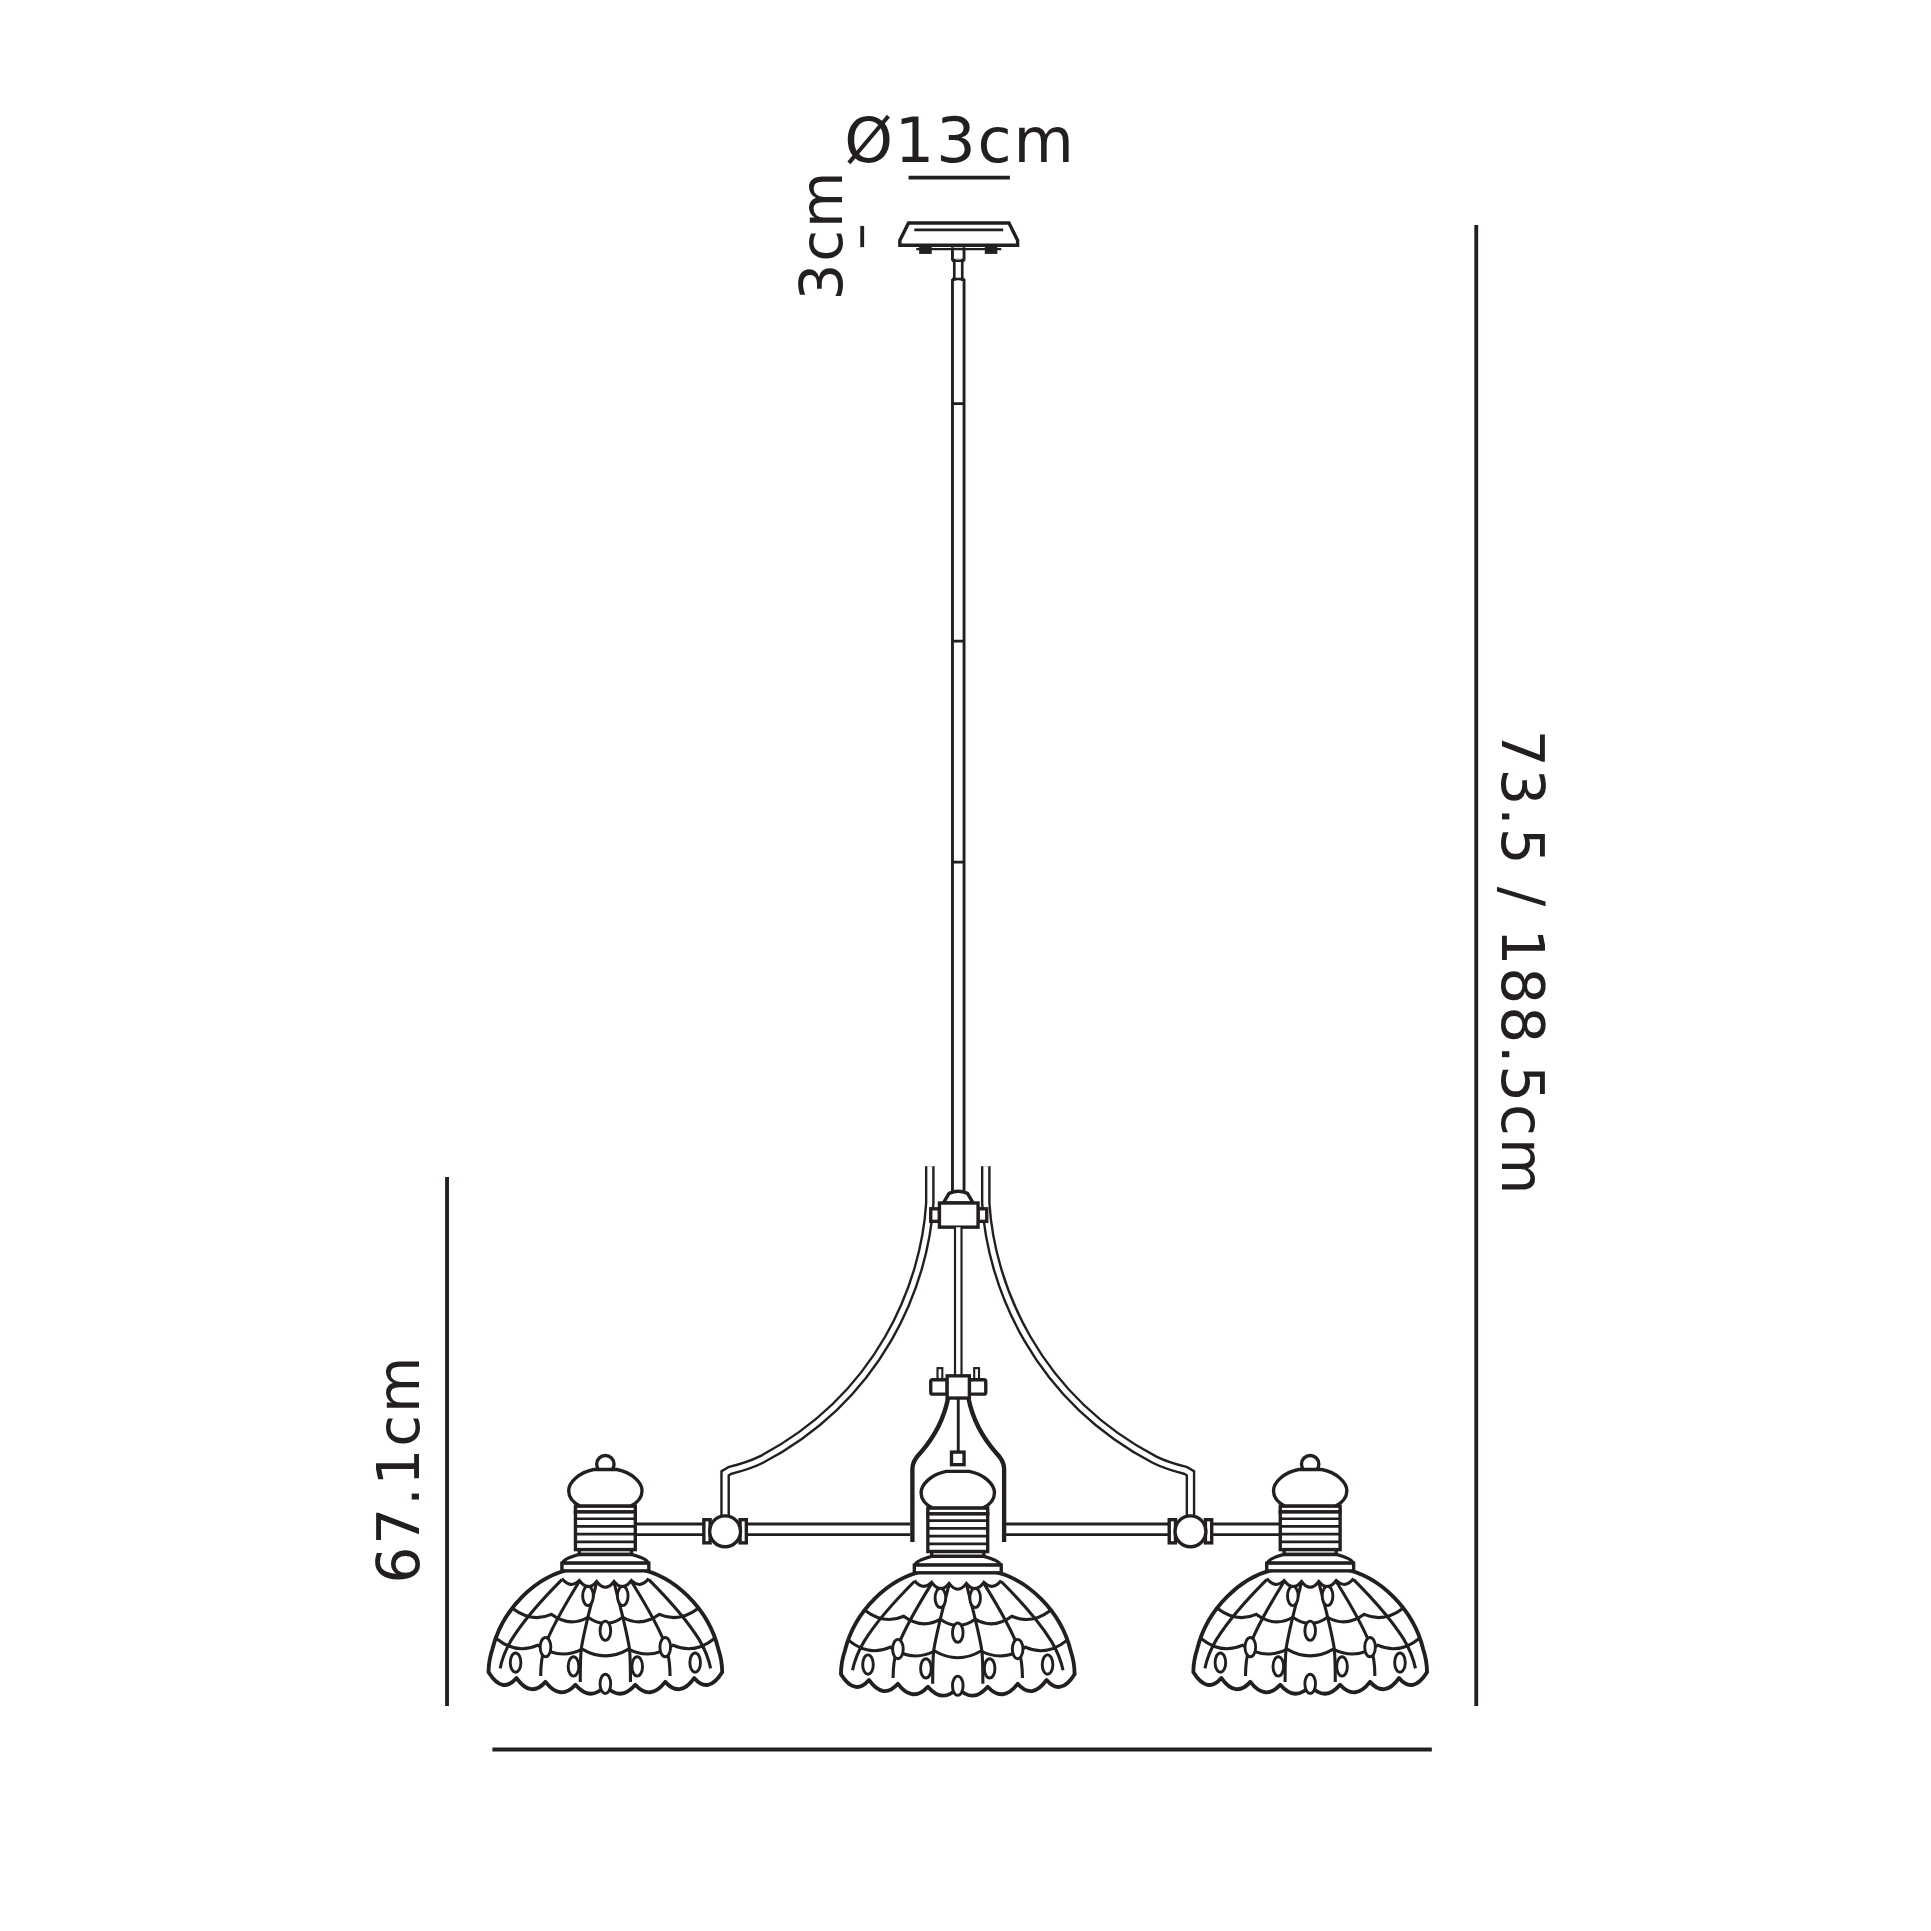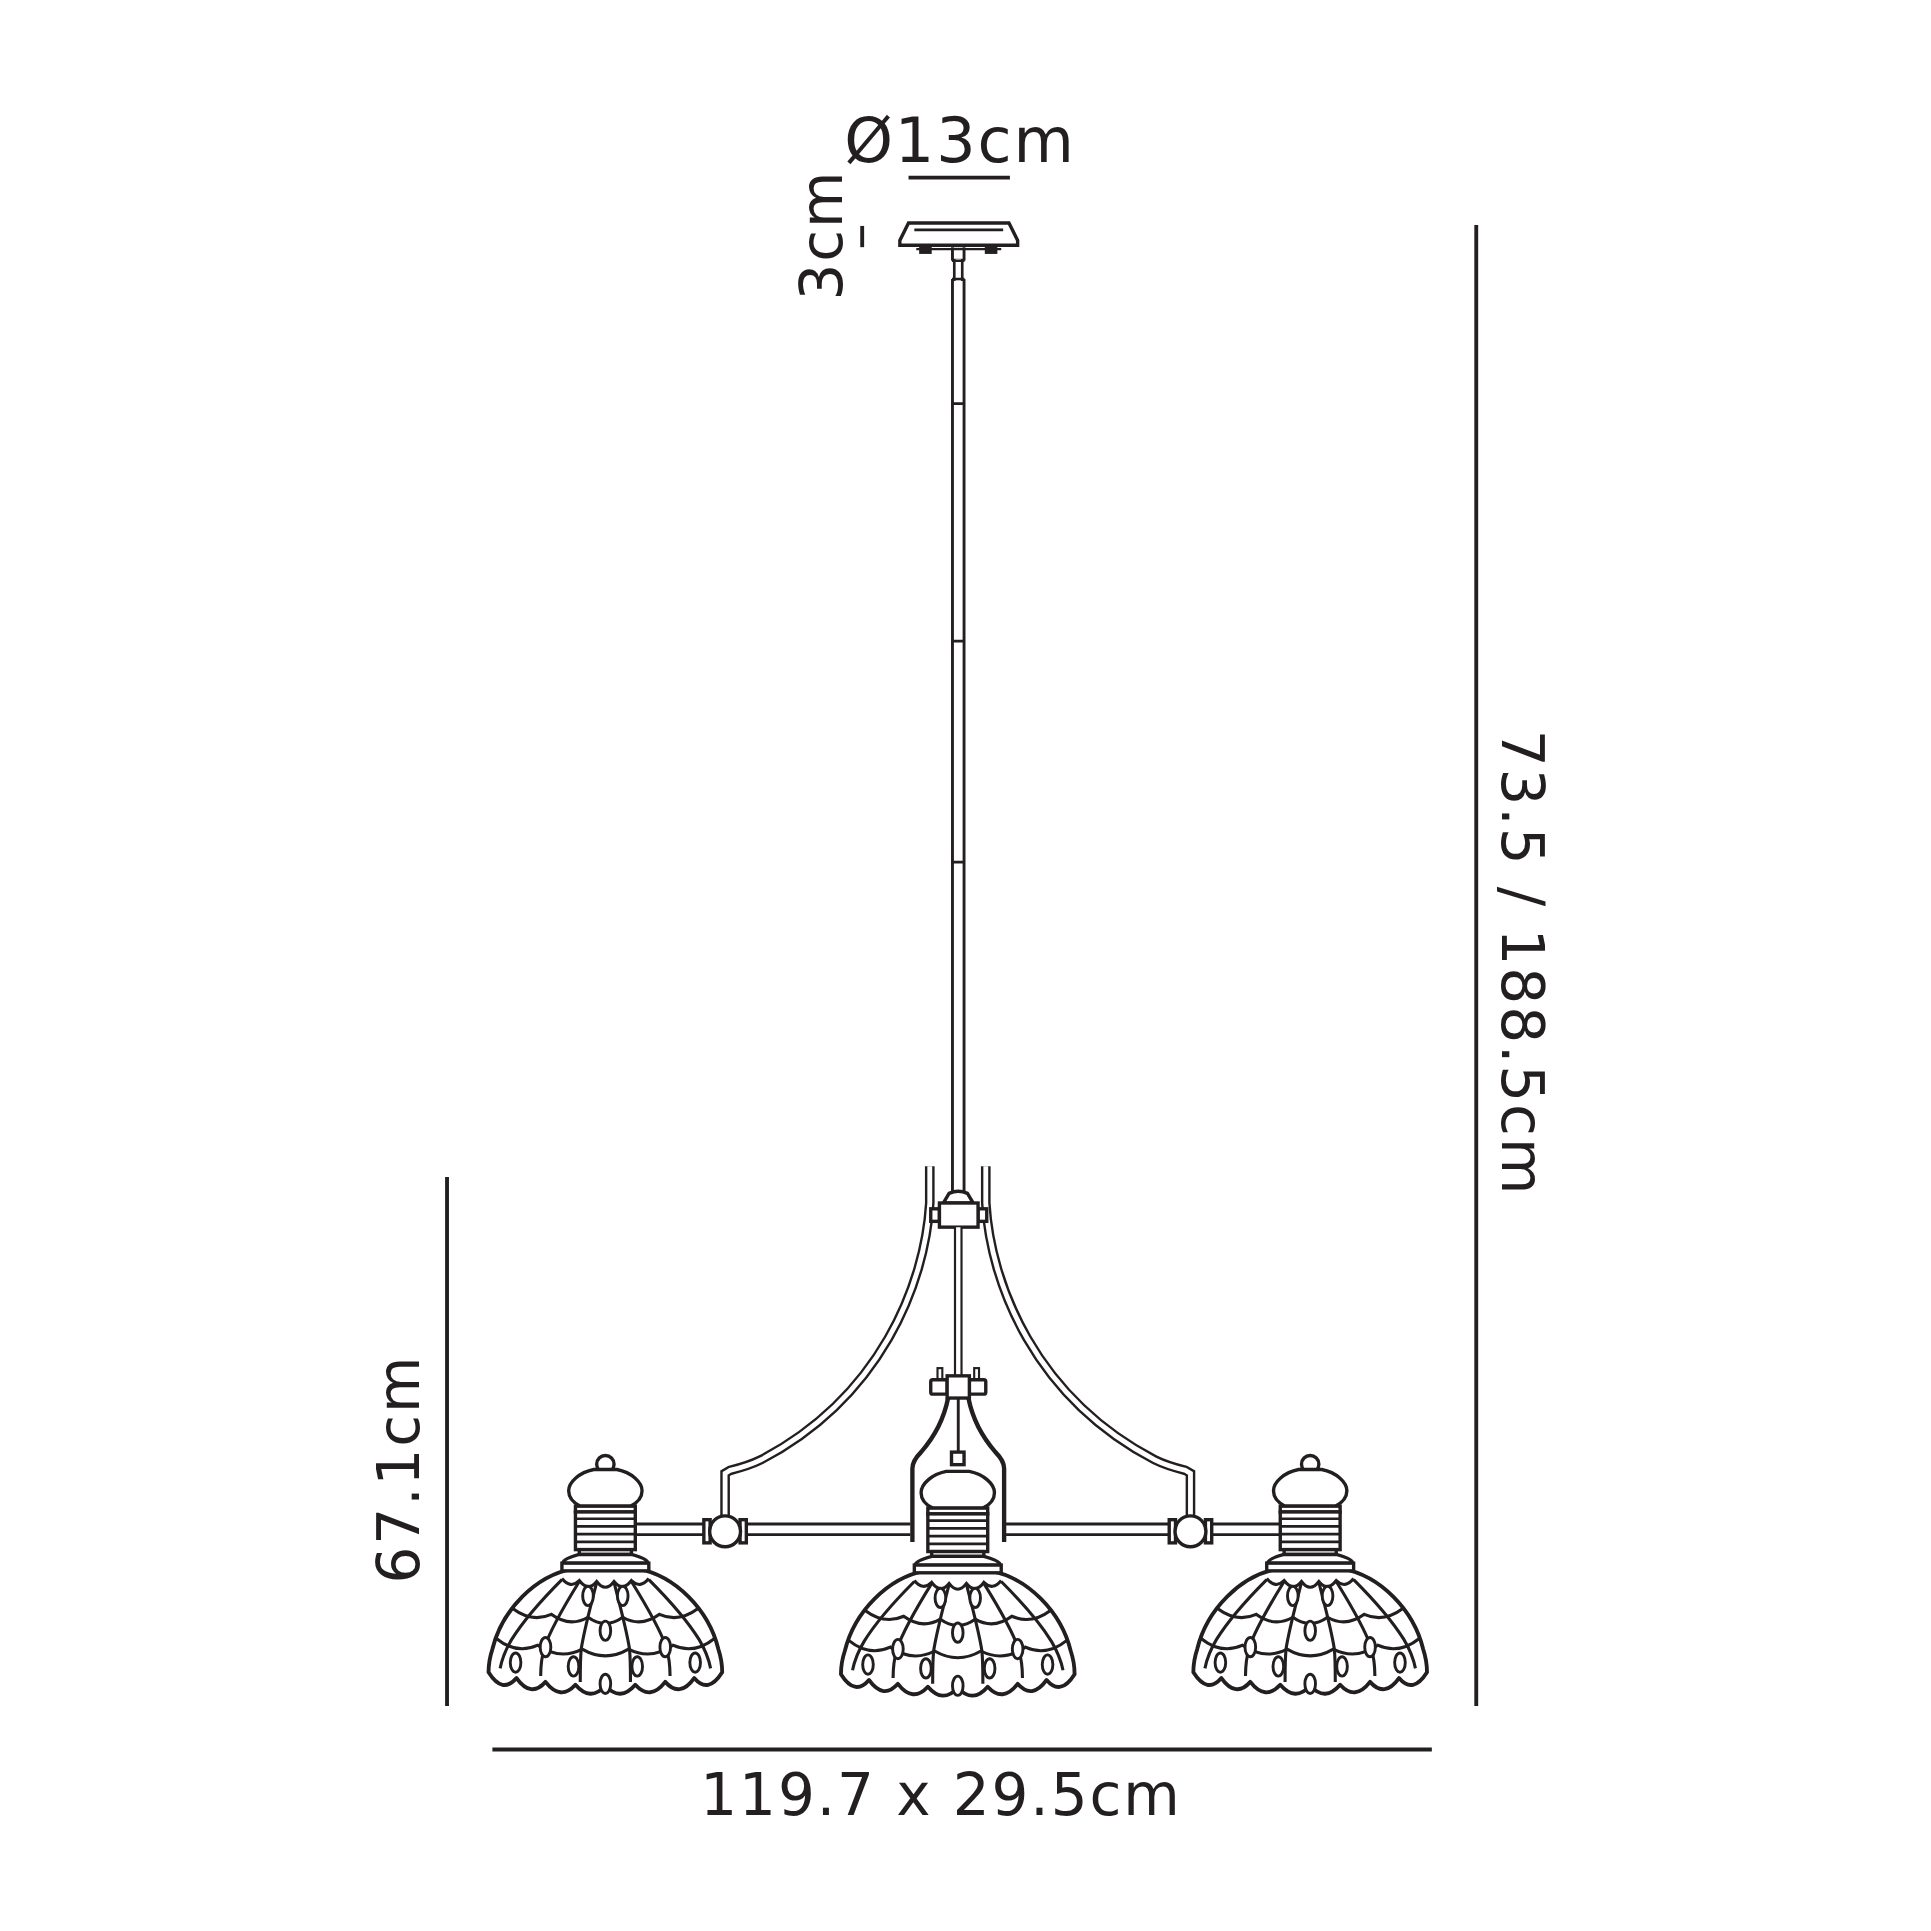--- a/index.html
+++ b/index.html
@@ -176,15 +176,14 @@
   </svg>
 
   <div class="dim-label big" style="left:960px;top:141px;">Ø13cm</div>
 
   <div class="dim-label rot-ccw" style="left:822px;top:235px;">3cm</div>
 
   <div class="dim-label rot-cw" style="left:1522px;top:963px;">73.5 / 188.5cm</div>
 
   <div class="dim-label rot-ccw" style="left:399px;top:1469px;">67.1cm</div>
 
-  <div class="dim-label" style="left:941px;top:1795px;">119.7 x 29.5cm</div>
 </div>
 
 
 </body></html>

